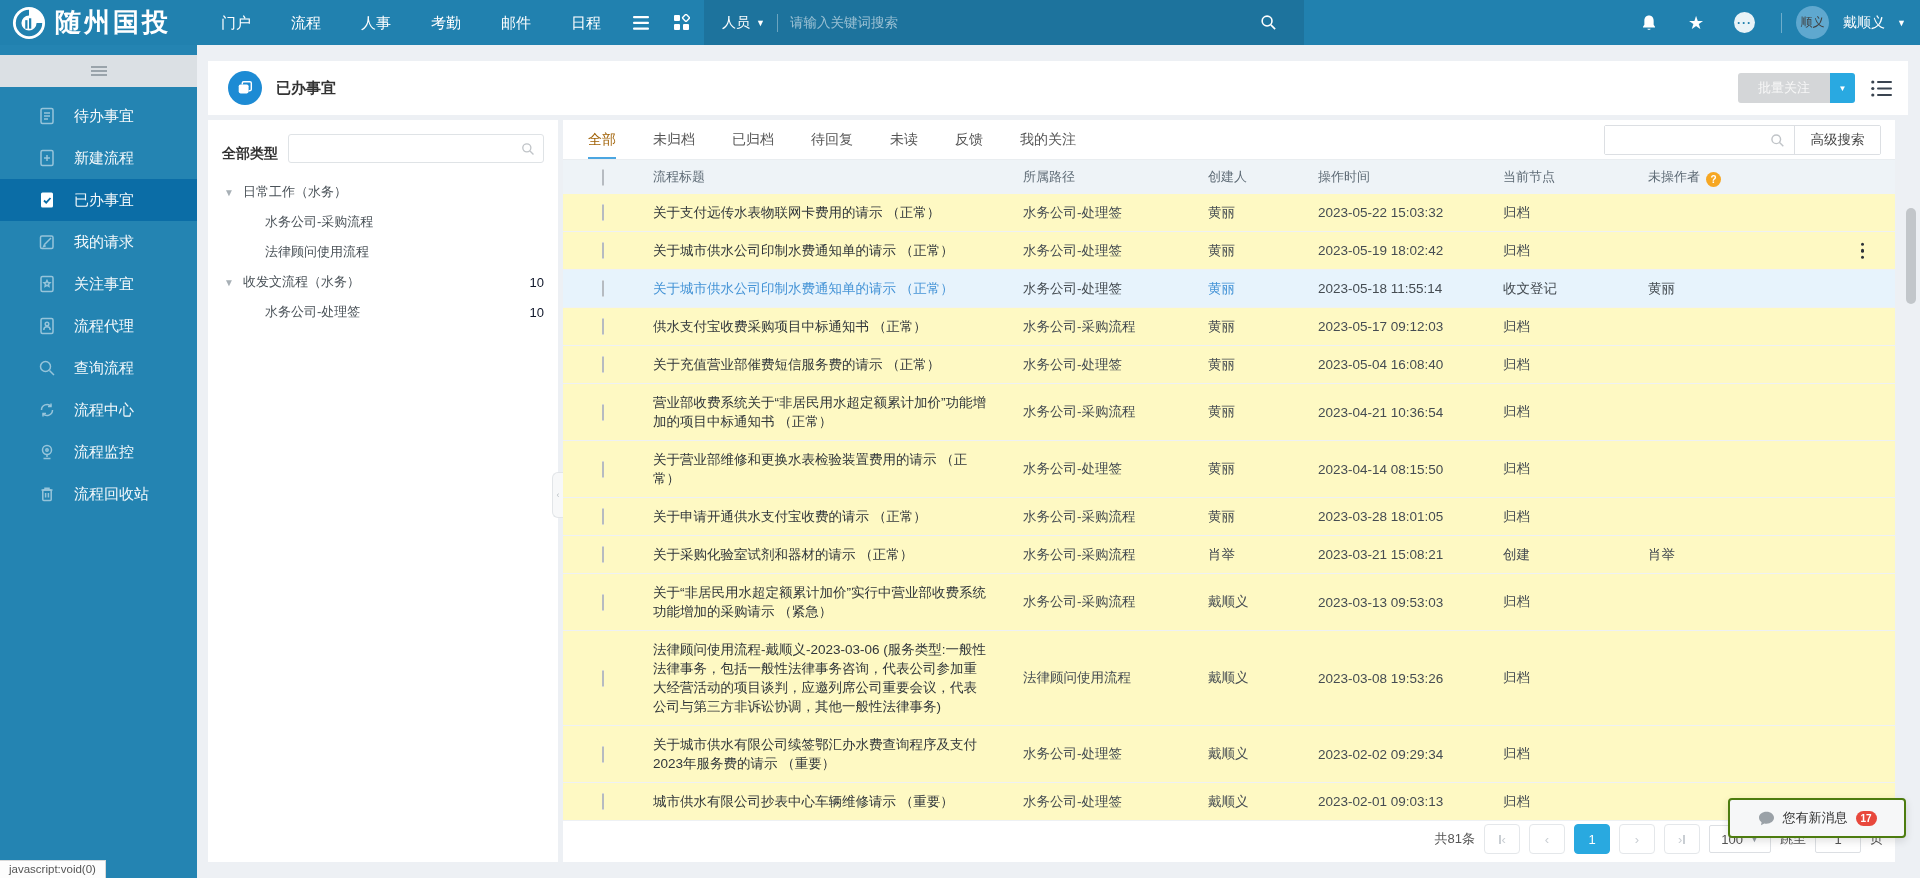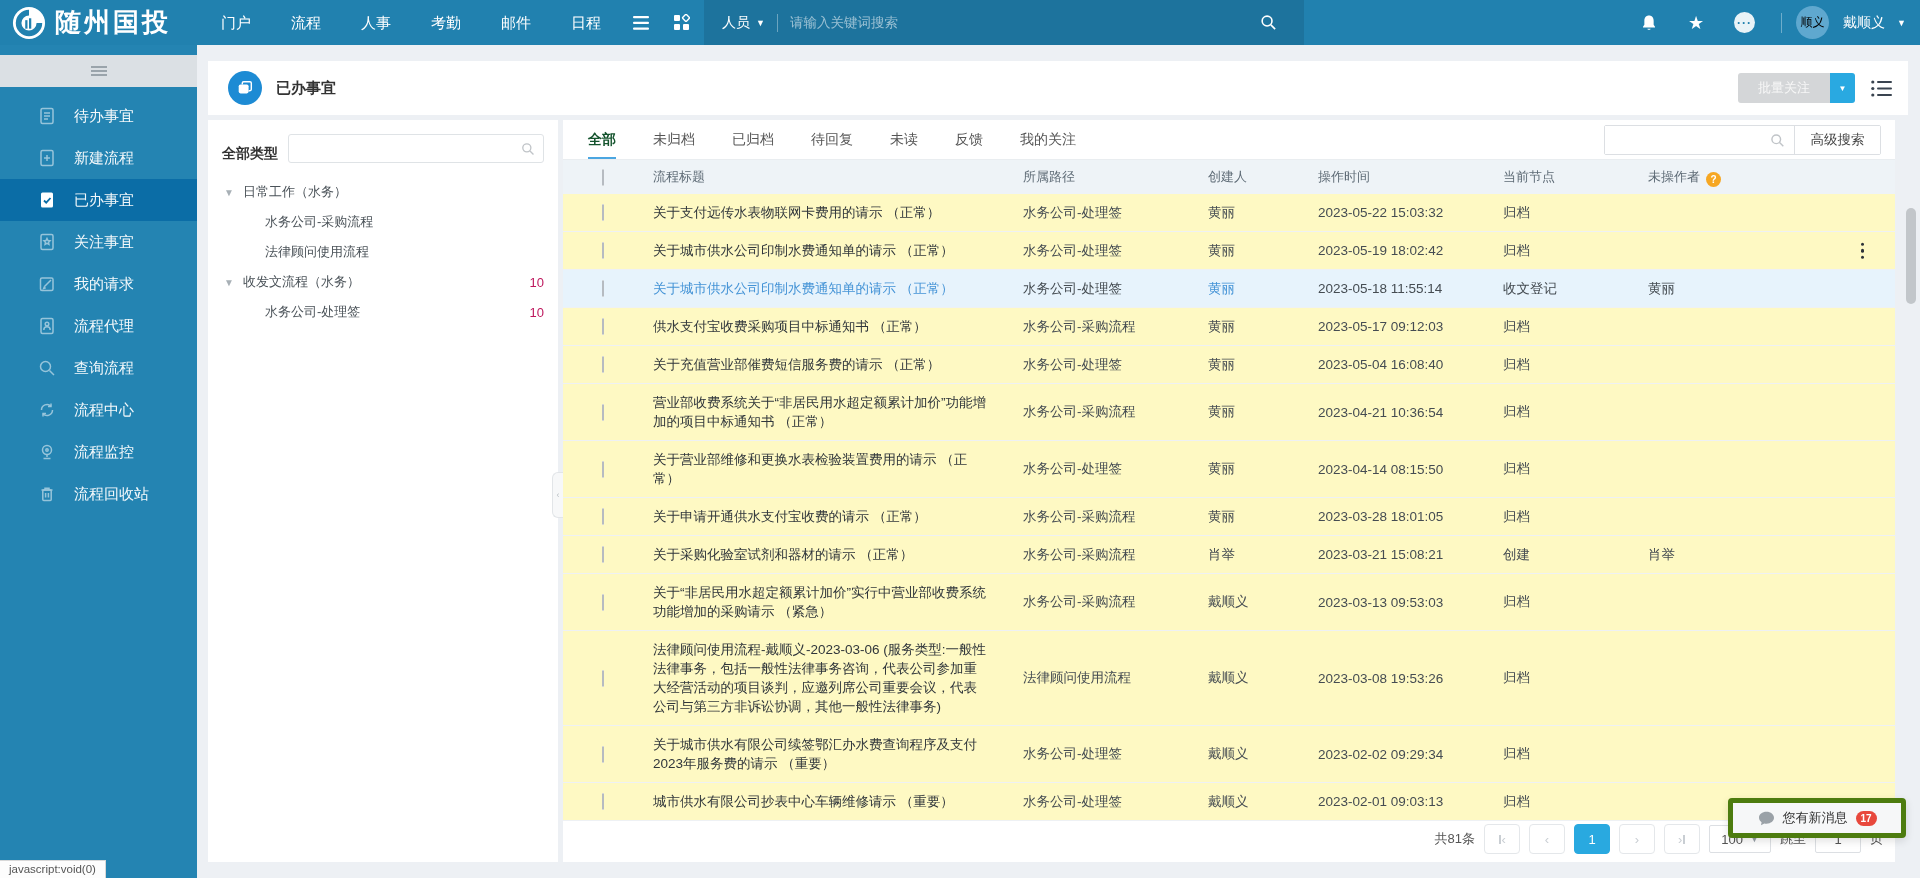--- a/index.html
+++ b/index.html
@@ -18,21 +18,21 @@
   .scope { color:#fff; font-size:14px; margin-left:18px; display:flex; align-items:center; gap:6px; cursor:pointer; }
   .caret-down { font-size:9px; color:#fff; }
   .scope-divider { width:1px; height:18px; background:rgba(255,255,255,0.35); margin:0 12px; }
   .top-search-input { background:transparent; border:none; outline:none; color:rgba(255,255,255,0.75); font-size:13.5px; width:360px; }
   .top-search-input::placeholder { color:rgba(255,255,255,0.55); }
   .top-mag { margin-left:110px; display:flex; }
   .top-right { position:absolute; right:14px; top:0; height:45px; display:flex; align-items:center; gap:6px; }
   .star-glyph { color:#fff; font-size:18px; }
   .ellipsis-circle { width:21px; height:21px; border-radius:50%; background:rgba(255,255,255,0.9); color:#2181af; font-weight:bold; font-size:12px; display:flex; align-items:center; justify-content:center; letter-spacing:1px; }
   .top-divider { width:1px; height:20px; background:rgba(255,255,255,0.35); margin:0 8px; }
-  .avatar { width:33px; height:33px; border-radius:50%; background:#5fa8cf; color:#000000; font-size:12px; display:flex; align-items:center; justify-content:center; }
+  .avatar { width:33px; height:33px; border-radius:50%; background:#5fa8cf; color:#404040; font-size:12px; display:flex; align-items:center; justify-content:center; }
   .username { color:#fff; font-size:14px; margin:0 6px 0 8px; }
 
   
   .sidebar { position:absolute; left:0; top:45px; width:197px; height:833px; background:#2484b2; z-index:10; }
   .collapse-strip { margin-top:10px; height:32px; background:#dbe0e4; display:flex; align-items:center; justify-content:center; cursor:pointer; }
   .collapse-icon div { width:16px; height:2px; background:#9aa4ab; margin:2px 0; }
   .side-list { margin-top:8px; }
   .side-item { height:42px; display:flex; align-items:center; padding-left:38px; cursor:pointer; }
   .side-item.active { background:#0b6da6; }
   .side-icon { width:20px; height:20px; margin-right:16px; opacity:0.55; display:flex; align-items:center; }
@@ -55,28 +55,28 @@
   .type-row { display:flex; align-items:flex-end; padding:14px 14px 0 14px; }
   .type-label { font-size:14px; font-weight:bold; color:#333; white-space:nowrap; }
   .type-search { flex:1; height:29px; border:1px solid #dfe3e6; border-radius:3px; margin-left:10px; display:flex; align-items:center; background:#fff; }
   .type-search input { flex:1; border:none; outline:none; font-size:13px; padding:0 8px; color:#555; }
   .type-search .mag { margin-right:8px; display:flex; }
   .tree { margin-top:14px; }
   .tree-item { height:30px; display:flex; align-items:center; font-size:13px; color:#4a5258; cursor:pointer; }
   .tree-item.lvl0 { padding-left:16px; }
   .tree-item.lvl1 { padding-left:57px; }
   .tree-caret { color:#a8b0b6; font-size:10px; margin-right:9px; }
-  .tree-count { margin-left:auto; margin-right:14px; color:#be185d;text-align:right; }
+  .tree-count { margin-left:auto; margin-right:14px; color:#0f172a;text-align:right; }
 
   .table-card { position:absolute; left:366px; right:25px; top:75px; bottom:16px; background:#fff; }
   .collapse-handle { position:absolute; left:-11px; top:352px; width:11px; height:46px; background:#f7f8f9; border:1px solid #e2e5e8; border-right:none; border-radius:6px 0 0 6px; display:flex; align-items:center; justify-content:center; color:#b9bfc4; font-size:9px; cursor:pointer; }
 
   .tabs-bar { height:40px; border-bottom:1px solid #e9edf0; display:flex; padding-left:25px; position:relative; }
   .tab { margin-right:37px; font-size:14px; color:#555; line-height:38px; cursor:pointer; border-bottom:2px solid transparent; }
-  .tab.active { color:#14532d; border-bottom-color:#4ba6e1;font-weight:bold; }
+  .tab.active { color:#a16207; border-bottom-color:#4ba6e1; }
   .tabs-search { position:absolute; right:14px; top:5px; height:30px; display:flex; border:1px solid #dcdfe3; border-radius:2px; background:#fff; align-items:stretch; }
   .tabs-search input { width:165px; border:none; outline:none; font-size:13px; padding:0 8px; color:#555; }
   .tabs-search .mag { display:flex; align-items:center; padding-right:9px; }
   .adv-btn { width:86px; border:none; border-left:1px solid #dcdfe3; background:#fff; font-size:13.5px; color:#444; cursor:pointer; }
 
   .grid-cols { display:grid; grid-template-columns:90px 370px 185px 110px 185px 145px 1fr; align-items:center; }
   .thead { height:34px; background:#eef3f7; color:#5e6b76; font-size:13px; }
   .cb { width:15px; height:15px; border:1px solid #b6bbc1; border-radius:2px; background:#fff; margin-left:39px; cursor:pointer; }
   .help-circle { width:15px; height:15px; border-radius:50%; background:#f6a723; color:#fff; font-size:10px; font-weight:bold; display:inline-flex; align-items:center; justify-content:center; margin-left:6px; vertical-align:-2px; }
 
@@ -88,21 +88,21 @@
   .kebab i { width:3.5px; height:3.5px; border-radius:50%; background:#2d3338; }
 
   .table-footer { position:absolute; right:12px; bottom:6px; height:34px; display:flex; align-items:center; gap:9px; font-size:13px; color:#555; }
   .pg-btn { width:36px; height:30px; border:1px solid #e4e7ea; border-radius:4px; background:#fff; color:#c9ced3; font-size:13px; display:flex; align-items:center; justify-content:center; cursor:pointer; }
   .pg-btn.active { background:#29a9e0; border-color:#29a9e0; color:#fff; }
   .pg-bar { display:inline-block; width:1.5px; height:9px; background:#c9ced3; margin:0 1px; }
   .size-select { width:62px; height:28px; border:1px solid #dcdfe3; border-radius:2px; background:#fff; display:flex; align-items:center; justify-content:center; gap:7px; color:#555; cursor:pointer; }
   .size-select .caret-down { color:#98a0a8; }
   .jump-input { width:46px; height:28px; border:1px solid #dcdfe3; border-radius:2px; text-align:center; font-size:13px; color:#555; outline:none; }
 
-  .toast { position:absolute; right:14px; bottom:40px; width:178px; height:40px; background:#f6f7f8; border:5px solid #4d7c0f; border-radius:4px; box-shadow:0 3px 8px rgba(0,0,0,0.12); display:flex; align-items:center; justify-content:center; gap:8px; z-index:40; cursor:pointer; }
+  .toast { position:absolute; right:14px; bottom:40px; width:178px; height:40px; background:#f6f7f8; border:2px solid #4d7c0f; border-radius:4px; box-shadow:0 3px 8px rgba(0,0,0,0.12); display:flex; align-items:center; justify-content:center; gap:8px; z-index:40; cursor:pointer; }
   .toast-text { font-size:13px; color:#333; }
   .toast-badge { min-width:21px; height:15px; padding:0 4px; background:#e8483c; border-radius:8px; color:#fff; font-size:10px; font-weight:bold; display:flex; align-items:center; justify-content:center; }
 
   .statusbar { position:absolute; left:0; bottom:0; height:18px; background:#fdfdfd; border-top:1px solid #d8d8d8; border-right:1px solid #d8d8d8; font-size:11.5px; color:#555; line-height:17px; padding:0 9px; z-index:50; }
 
   .scroll-thumb { position:absolute; right:4px; top:208px; width:10px; height:96px; background:#c2c6ca; border-radius:6px; z-index:20; cursor:grab; }
 </style>
 </head>
 <body>
 
@@ -206,34 +206,34 @@
           <svg width="18" height="18" viewBox="0 0 18 18">
             <rect x="3" y="1.5" width="12" height="15" rx="1.5" fill="#fff"></rect>
             <path d="M6 9.5 l2.2 2.2 L12.5 7" fill="none" stroke="#0b6da6" stroke-width="1.8"></path>
           </svg>
         </span>
         <span class="side-label">已办事宜</span>
       </div>
       <div class="side-item">
         <span class="side-icon">
           <svg width="18" height="18" viewBox="0 0 18 18" fill="none" stroke="rgba(255,255,255,0.95)" stroke-width="1.5">
+            <rect x="2.5" y="3" width="12.5" height="12.5" rx="1.5"></rect>
+            <path d="M6.5 11.5 L13 5 M6.5 11.5 l-0.8 2 2 -0.8"></path>
+          </svg>
+        </span>
+        <span class="side-label">我的请求</span>
+      </div>
+      <div class="side-item">
+        <span class="side-icon">
+          <svg width="18" height="18" viewBox="0 0 18 18" fill="none" stroke="rgba(255,255,255,0.95)" stroke-width="1.5">
             <rect x="3" y="1.5" width="12" height="15" rx="1.5"></rect>
             <path d="M9 5.5 l1 2 2 .3 -1.5 1.4 .4 2.1 L9 10.3 7.1 11.3 l.4 -2.1 L6 7.8 l2 -.3z"></path>
           </svg>
         </span>
         <span class="side-label">关注事宜</span>
-      </div>
-      <div class="side-item">
-        <span class="side-icon">
-          <svg width="18" height="18" viewBox="0 0 18 18" fill="none" stroke="rgba(255,255,255,0.95)" stroke-width="1.5">
-            <rect x="2.5" y="3" width="12.5" height="12.5" rx="1.5"></rect>
-            <path d="M6.5 11.5 L13 5 M6.5 11.5 l-0.8 2 2 -0.8"></path>
-          </svg>
-        </span>
-        <span class="side-label">我的请求</span>
       </div>
       <div class="side-item">
         <span class="side-icon">
           <svg width="18" height="18" viewBox="0 0 18 18" fill="none" stroke="rgba(255,255,255,0.95)" stroke-width="1.5">
             <rect x="3" y="1.5" width="12" height="15" rx="1.5"></rect>
             <circle cx="9" cy="7" r="1.8"></circle>
             <path d="M5.8 13 a3.2 3.2 0 0 1 6.4 0"></path>
           </svg>
         </span>
         <span class="side-label">流程代理</span>

